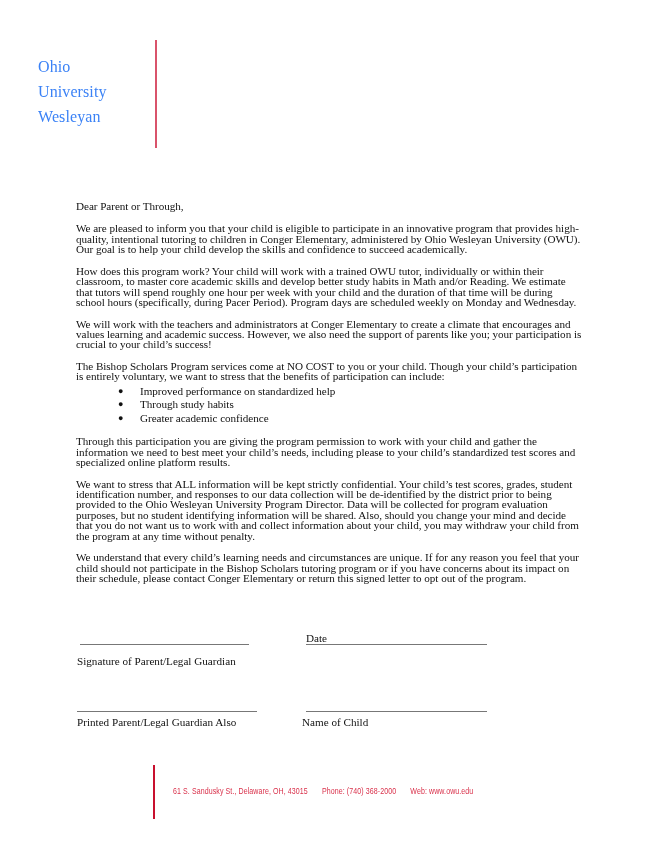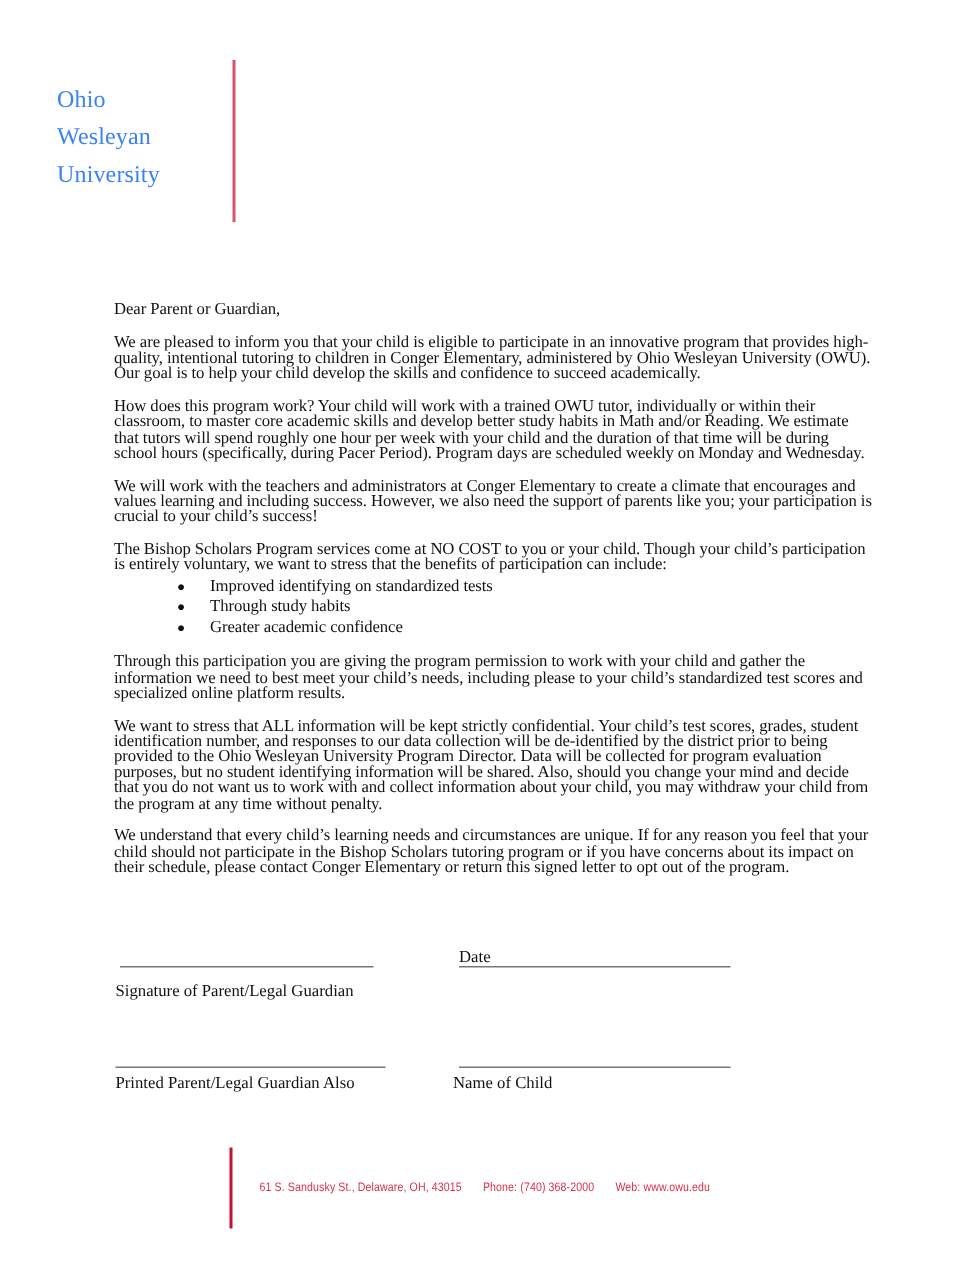--- a/index.html
+++ b/index.html
@@ -97,35 +97,35 @@
       letter-spacing: 0.1px;
     }
     .footer span { margin-right: 14px; }
     .footer span:last-child { margin-right: 0; }
   </style>
 </head>
 <body>
 
 <div class="logo">
   <div>Ohio</div>
+  <div>University</div>
   <div>Wesleyan</div>
-  <div>University</div>
 </div>
 <div class="logo-rule"></div>
 
 <div class="letter">
-  <p class="salutation">Dear Parent or Guardian,</p>
+  <p class="salutation">Dear Parent or Through,</p>
   <p>We are pleased to inform you that your child is eligible to participate in an innovative program that provides high-quality, intentional tutoring to children in Conger Elementary, administered by Ohio Wesleyan University (OWU). Our goal is to help your child develop the skills and confidence to succeed academically.</p>
   <p>How does this program work? Your child will work with a trained OWU tutor, individually or within their classroom, to master core academic skills and develop better study habits in Math and/or Reading. We estimate that tutors will spend roughly one hour per week with your child and the duration of that time will be during school hours (specifically, during Pacer Period). Program days are scheduled weekly on Monday and Wednesday.</p>
-  <p>We will work with the teachers and administrators at Conger Elementary to create a climate that encourages and values learning and including success. However, we also need the support of parents like you; your participation is crucial to your child’s success!</p>
+  <p>We will work with the teachers and administrators at Conger Elementary to create a climate that encourages and values learning and academic success. However, we also need the support of parents like you; your participation is crucial to your child’s success!</p>
   <p style="margin-bottom:0;">The Bishop Scholars Program services come at NO COST to you or your child. Though your child’s participation is entirely voluntary, we want to stress that the benefits of participation can include:</p>
   <ul class="benefits">
     <li>
       <span class="bullet">●</span>
-      <span>Improved identifying on standardized tests</span>
+      <span>Improved performance on standardized help</span>
     </li>
     <li>
       <span class="bullet">●</span>
       <span>Through study habits</span>
     </li>
     <li>
       <span class="bullet">●</span>
       <span>Greater academic confidence</span>
     </li>
   </ul>

